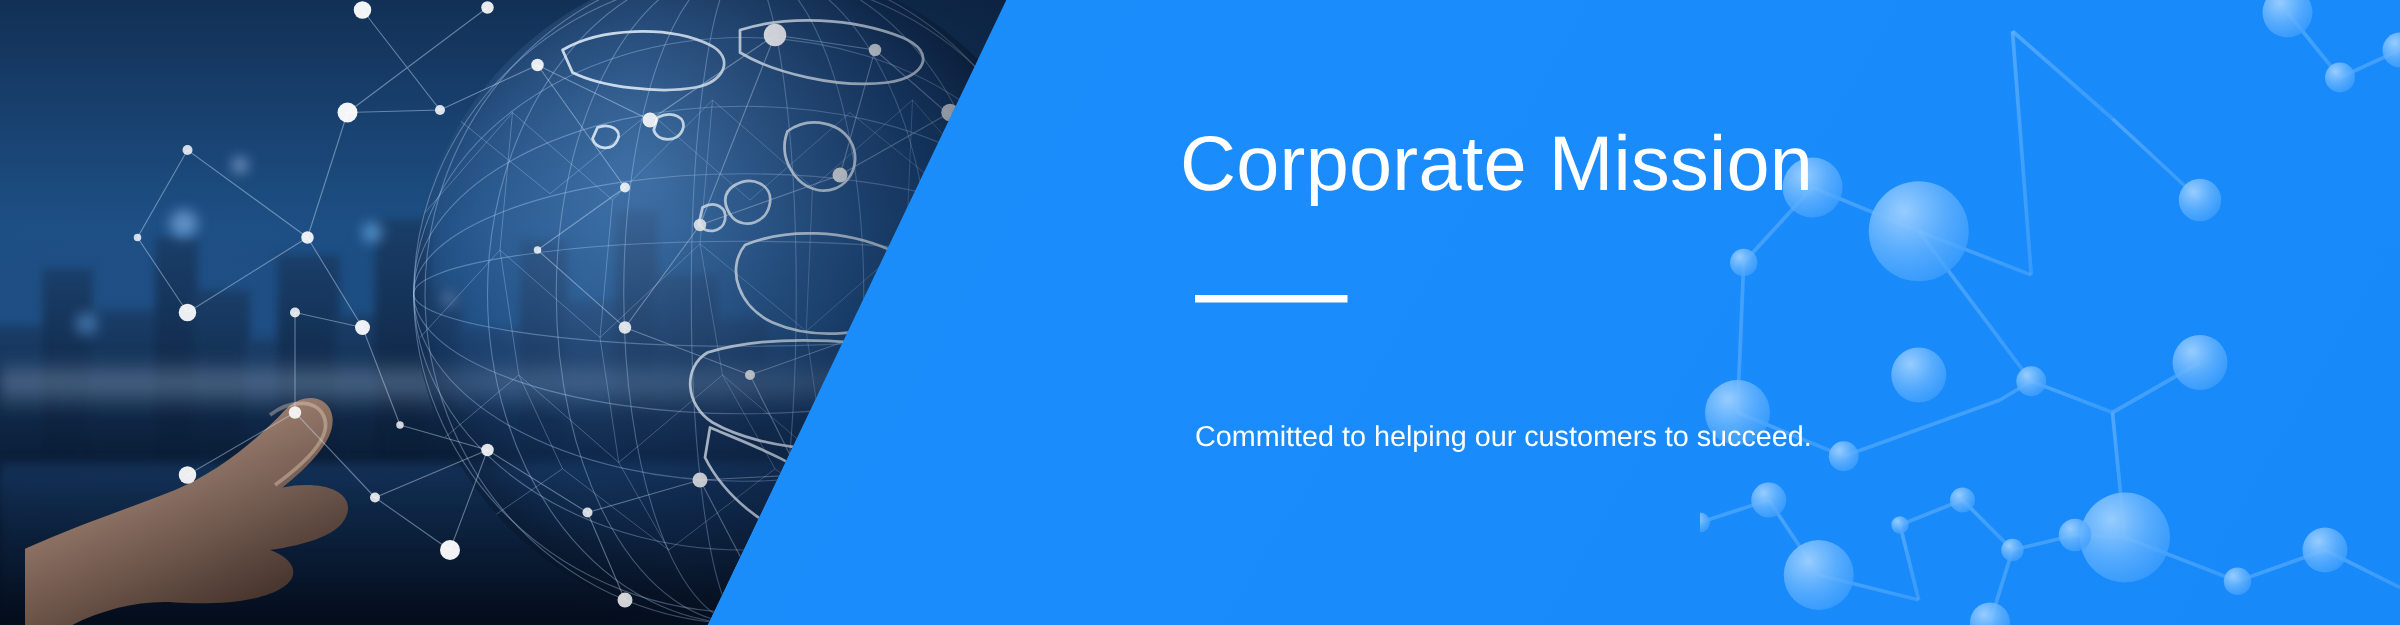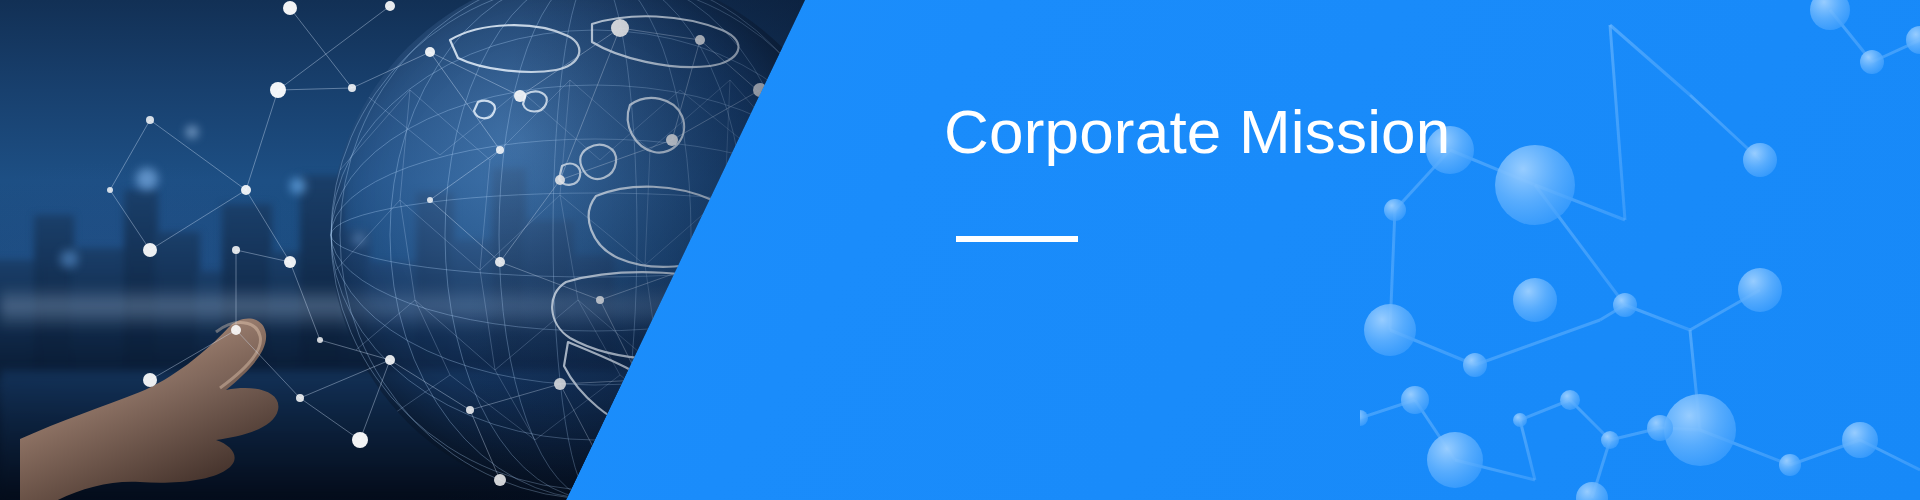--- a/index.html
+++ b/index.html
@@ -413,18 +413,19 @@
       <div class="photo-vignette"></div>
     </div>
   </div>
 
   <div class="content">
     <h1 class="title">Corporate Mission</h1>
 
     <div class="divider"></div>
 
     <div class="body-text">
+      <span class="body-line">Committed to helping our customers to succeed.</span>
       
       
     </div>
   </div>
 
 </div>
 
 </body></html>

